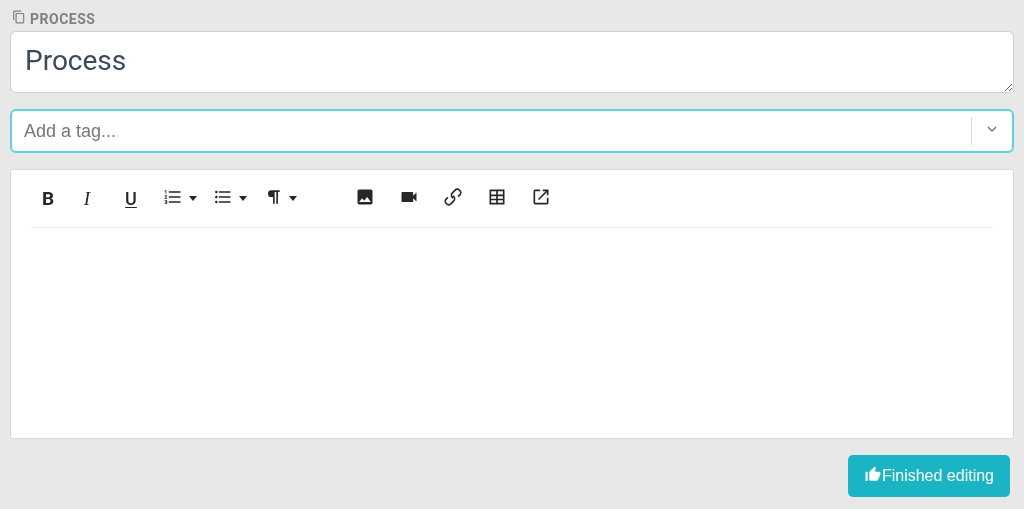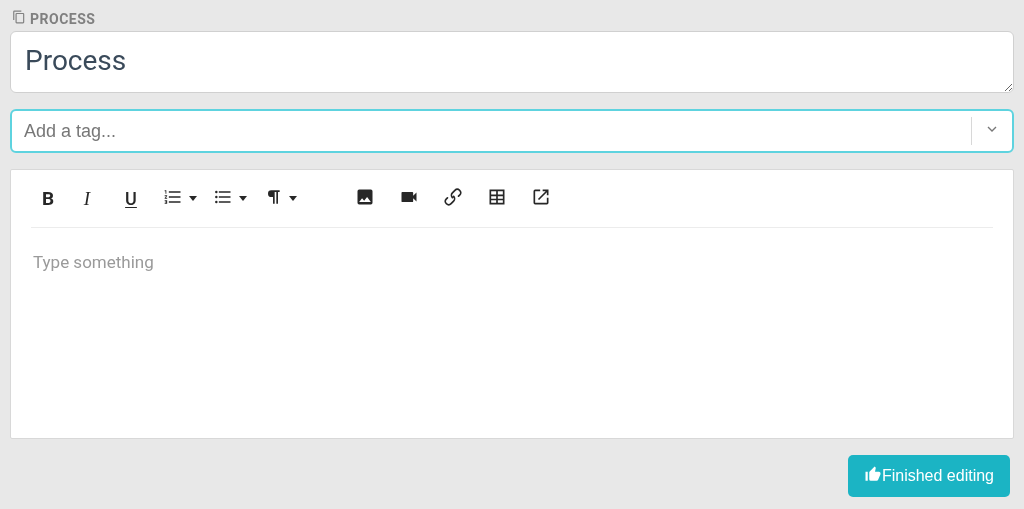--- a/index.html
+++ b/index.html
@@ -247,23 +247,20 @@
     </div>
 
     <div class="tb-btn">
       <span>
         <svg viewBox="0 0 24 24">
             <path d="M14 3v2h3.59l-9.3 9.29 1.42 1.42L19 6.41V10h2V3h-7zM5 5h6V3H5a2 2 0 0 0-2 2v14a2 2 0 0 0 2 2h14a2 2 0 0 0 2-2v-6h-2v6H5V5z"></path>
           </svg>
       </span>
     </div>
   </div>
-  <div class="editor-body">
-    <span>Type something</span>
-  </div>
 </div>
 
 
 <div class="footer">
   <button class="finish-btn">
     <span>
       <svg viewBox="0 0 24 24">
           <path d="M2 21h3V9H2v12zM22 11a2 2 0 0 0-2-2h-5.31l.95-4.57.03-.32a1.5 1.5 0 0 0-.44-1.06L14.17 2 7.59 8.59A2 2 0 0 0 7 10v9a2 2 0 0 0 2 2h8a2 2 0 0 0 1.84-1.22l3.02-7.05c.09-.23.14-.47.14-.73v-1z"></path>
         </svg>
     </span>

